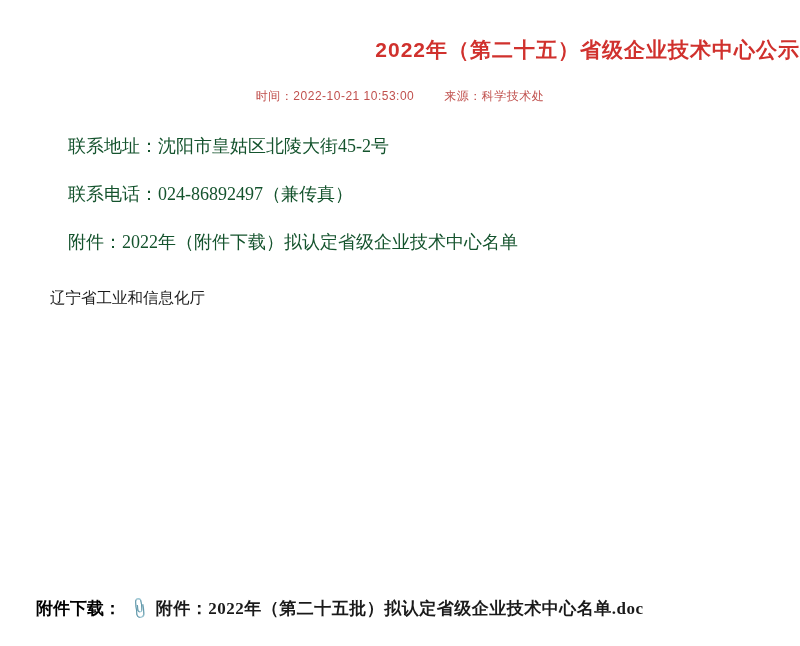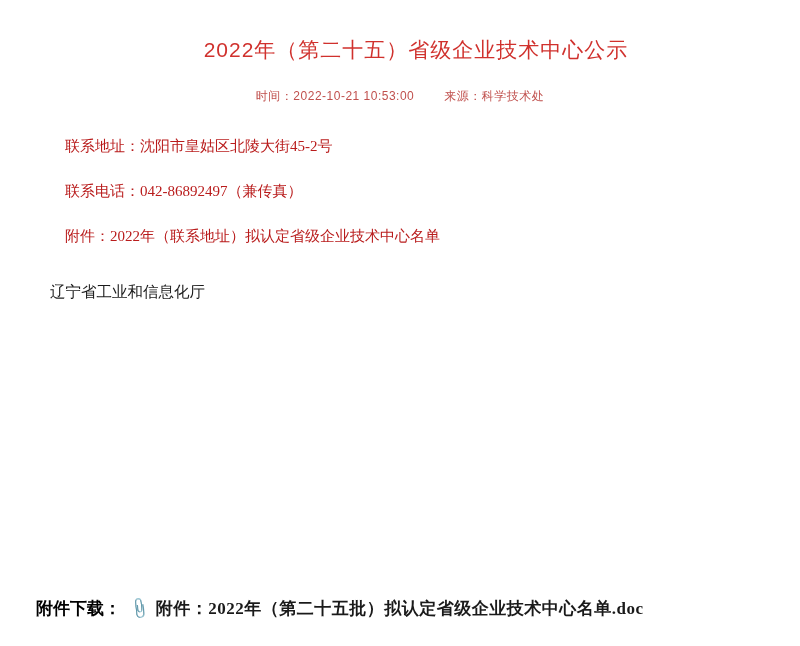--- a/index.html
+++ b/index.html
@@ -14,24 +14,24 @@
     color: #000000;
     overflow: hidden;
   }
   .page {
     width: 800px;
     height: 646px;
     position: relative;
     box-sizing: border-box;
   }
   .title {
-    text-align: center;
+    text-align: right;
     color: #d0312d;
     font-family: "Liberation Sans", "DejaVu Sans", sans-serif;
-    font-weight: normal;
+    font-weight: bold;
     font-size: 21px;
     letter-spacing: 1px;
     padding-top: 20px;
     line-height: 32px;
     margin-left: 32px;
   }
   .meta {
     text-align: center;
     color: #c0504d;
     font-family: "Liberation Sans", "DejaVu Sans", sans-serif;
@@ -49,25 +49,25 @@
     font-size: 15.5px;
     line-height: 30px;
     text-align: justify;
     text-justify: inter-ideograph;
     color: #1a1a1a;
   }
   .para.indent {
     text-indent: 2em;
   }
   .line {
-    font-size: 15px;
+    font-size: 18px;
     line-height: 30px;
     margin-top: 14px;
     text-indent: 1em;
-    color: #b91c1c;
+    color: #14532d;
   }
   .sign {
     margin-top: 26px;
     font-size: 15.5px;
     line-height: 30px;
     padding-right: 36px;
     color: #1a1a1a;
   }
   .sign-date {
     margin-top: 6px;
@@ -116,23 +116,23 @@
   <div class="meta">
     <span class="meta-time">时间：2022-10-21 10:53:00</span>
     <span class="meta-source">来源：科学技术处</span>
   </div>
 
   <div class="body-wrap">
 
 
     <p class="line">联系地址：沈阳市皇姑区北陵大街45-2号</p>
 
-    <p class="line">联系电话：042-86892497（兼传真）</p>
+    <p class="line">联系电话：024-86892497（兼传真）</p>
 
-    <p class="line">附件：2022年（联系地址）拟认定省级企业技术中心名单</p>
+    <p class="line">附件：2022年（附件下载）拟认定省级企业技术中心名单</p>
 
     <div class="sign">
       <div>辽宁省工业和信息化厅</div>
     </div>
 
   </div>
 
   <div class="attach-bar">
     <span class="attach-label">附件下载：</span>
     <span class="clip-icon">📎</span>

